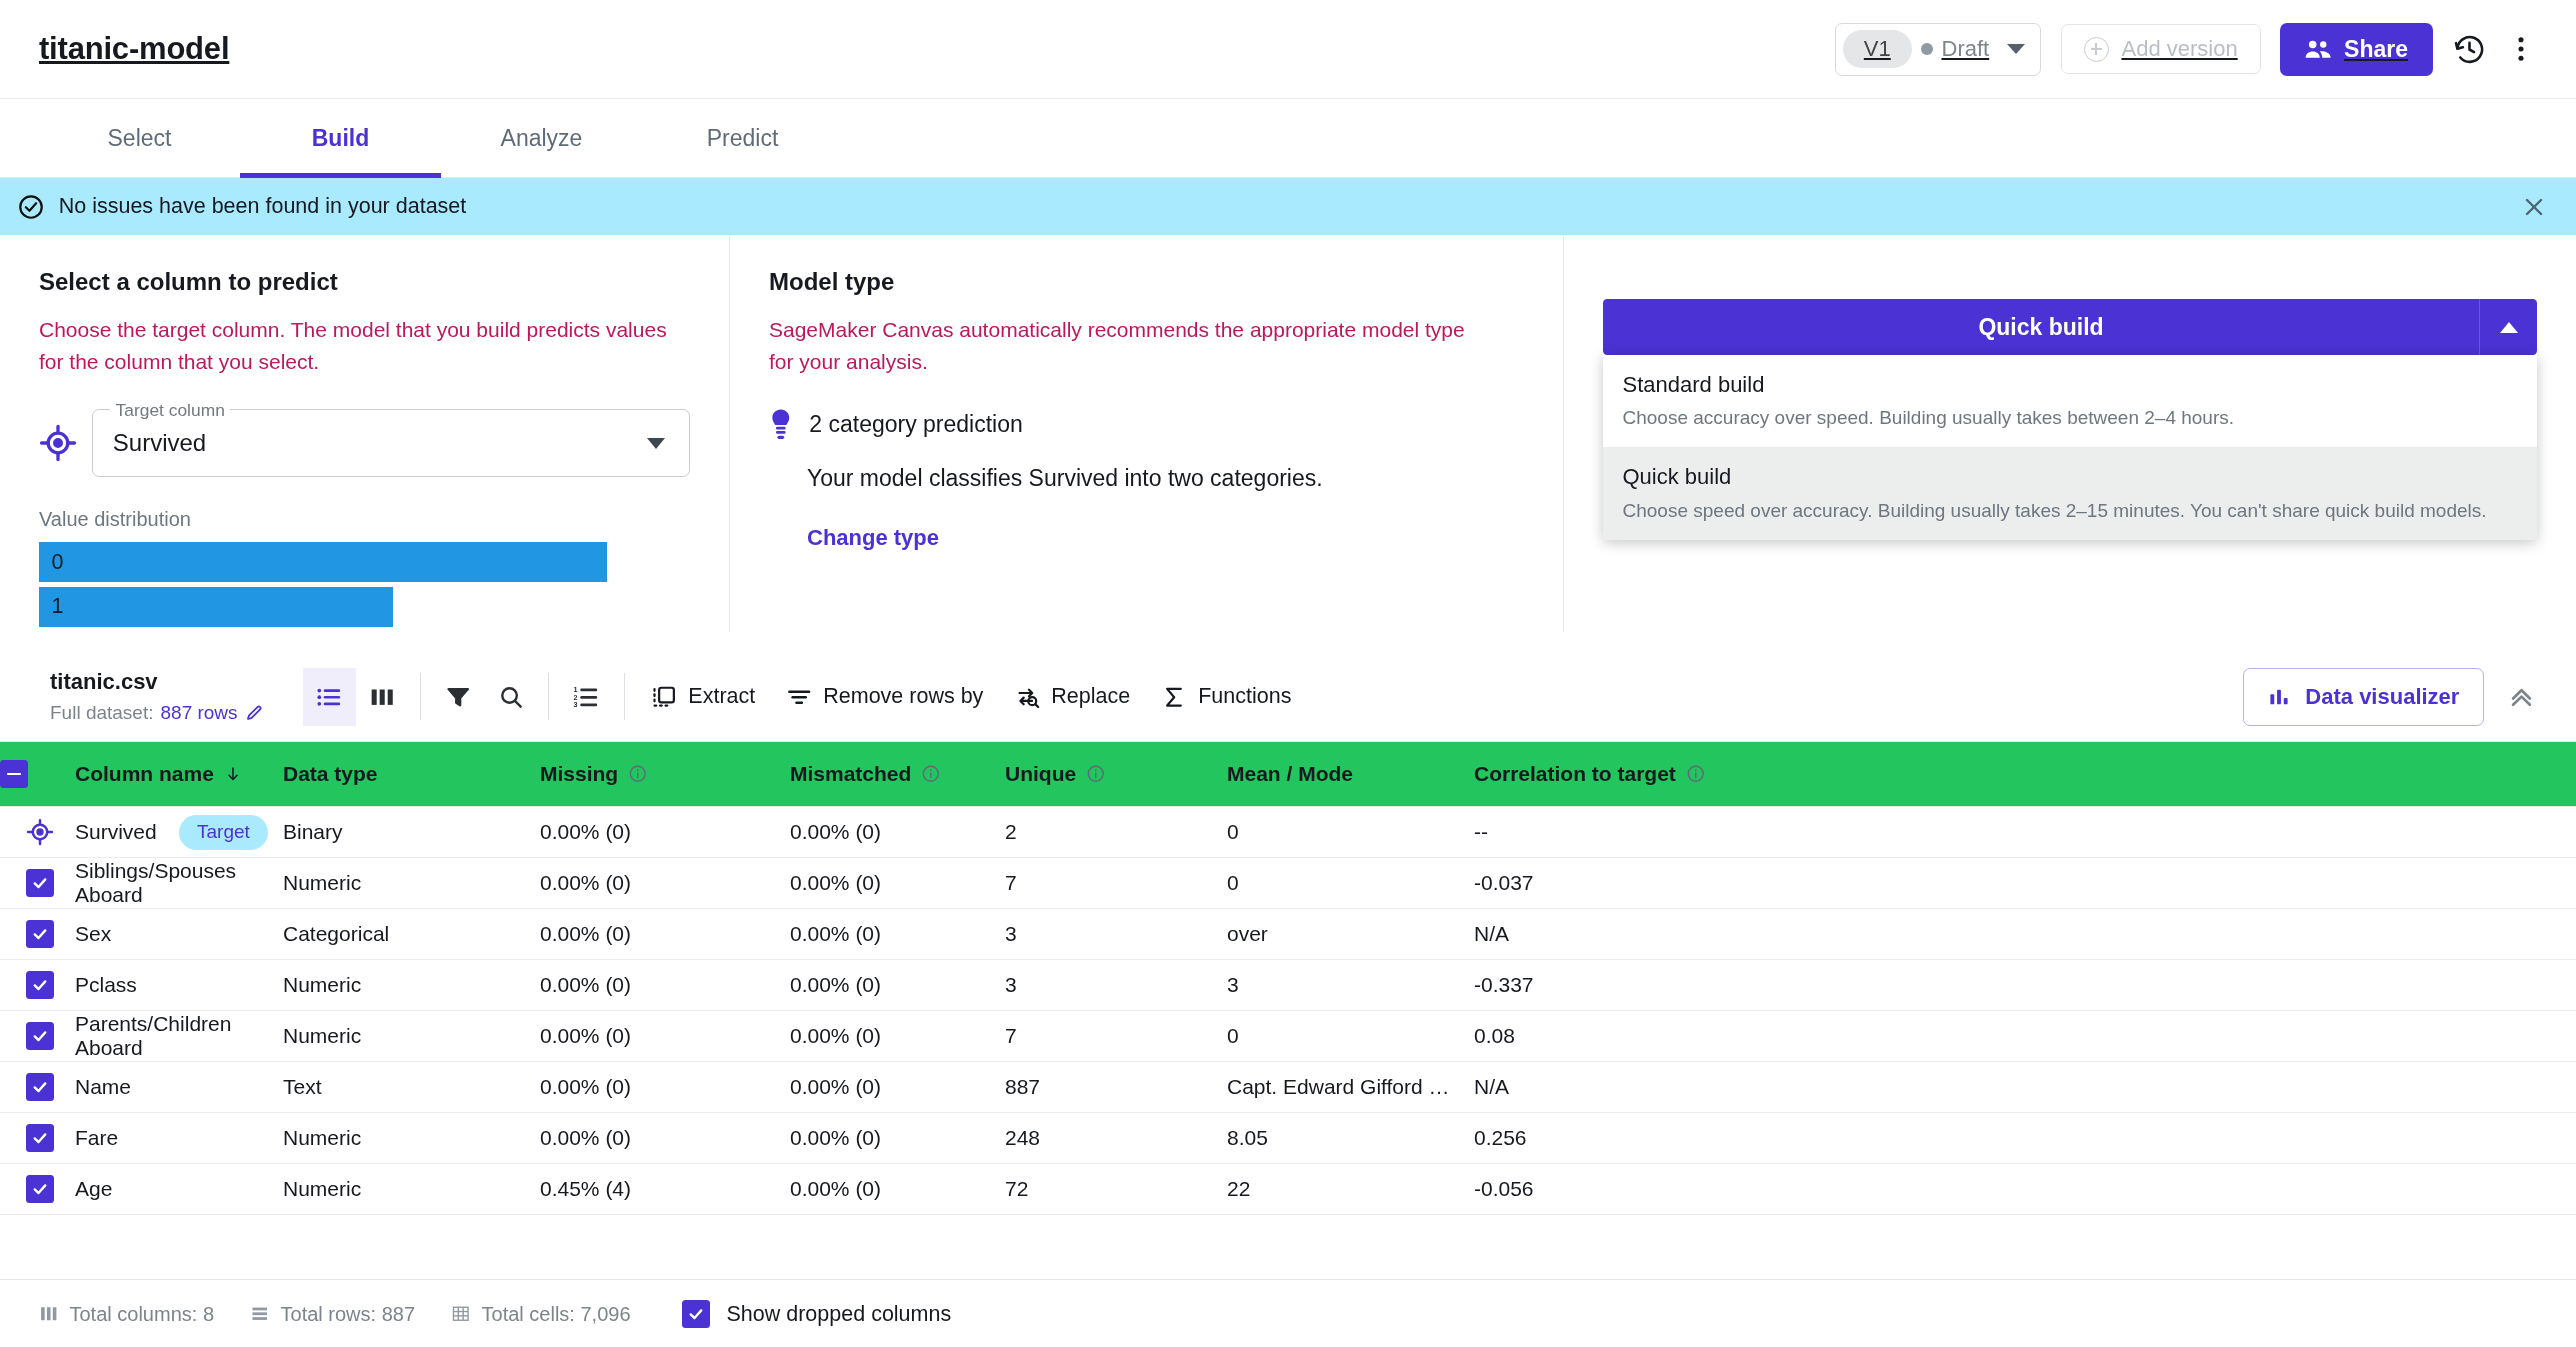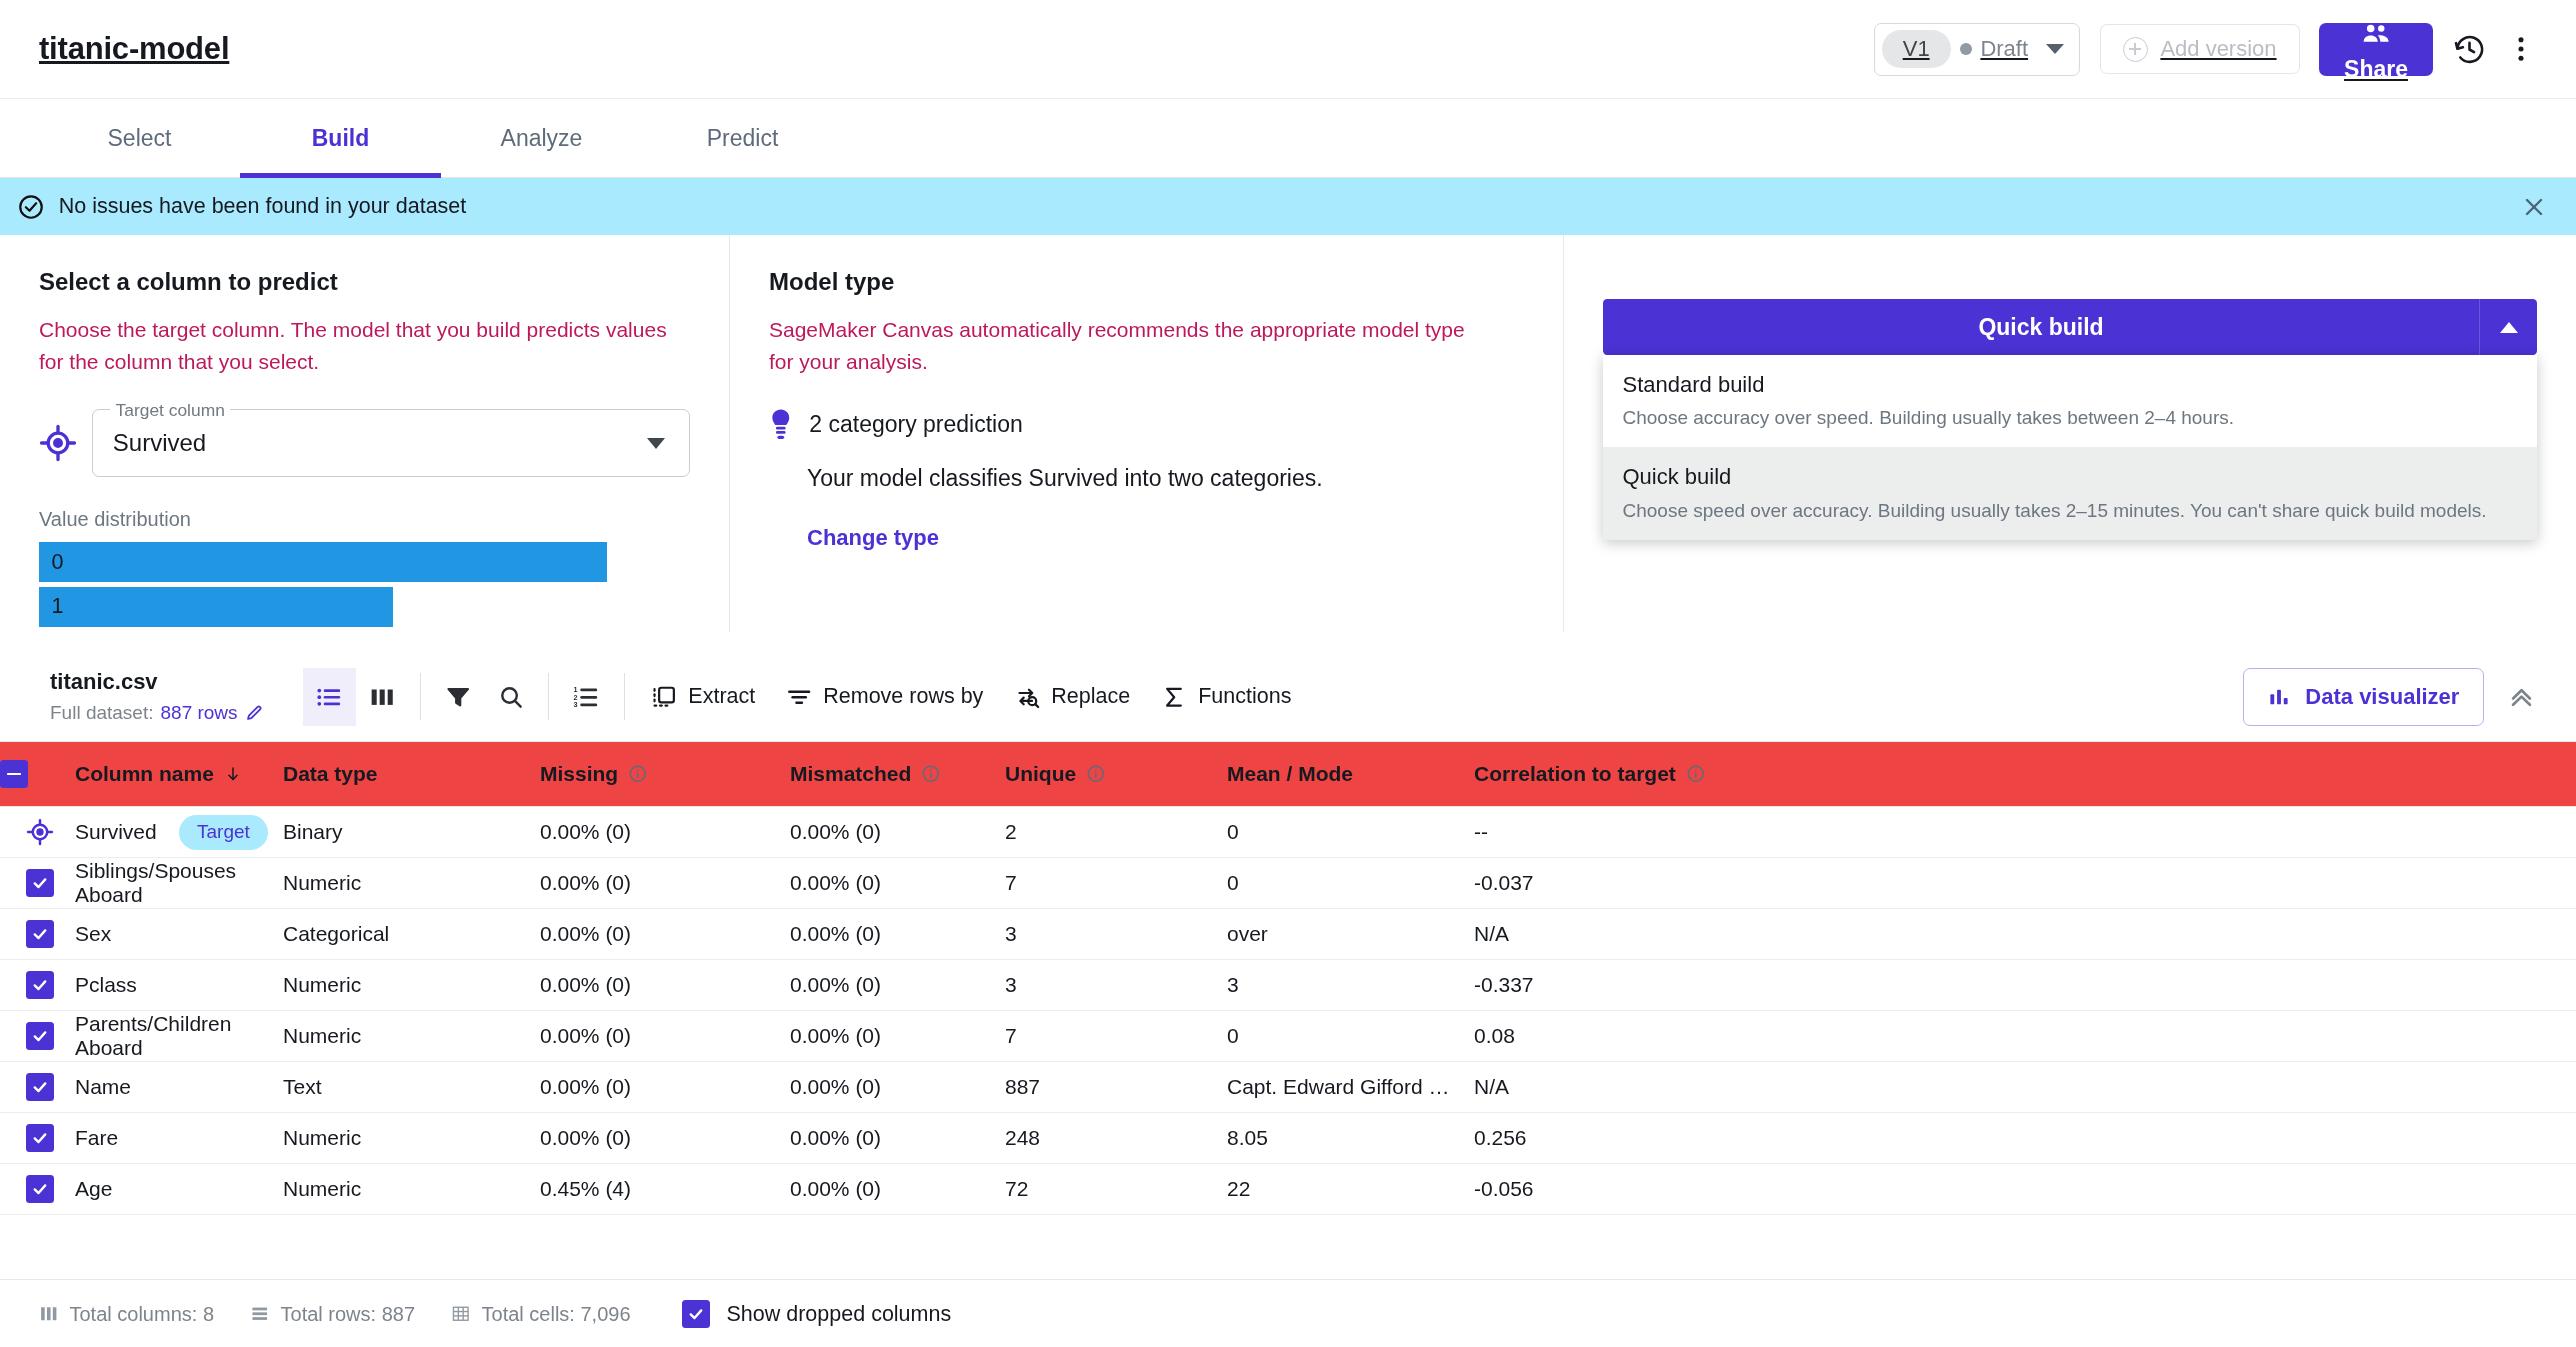--- a/index.html
+++ b/index.html
@@ -58,21 +58,20 @@
   }
   .plus-circle::before { left: 5.6px; right: 5.6px; top: 10.4px; height: 1.7px; }
   .plus-circle::after { top: 5.6px; bottom: 5.6px; left: 10.4px; width: 1.7px; }
 
   .share-btn {
     display: flex; align-items: center; gap: 12.5px;
     height: 53px; padding: 0 25px; border-radius: 7px;
     background: #4b32d4; color: #fff; font-size: 23px; font-weight: 700;
     border: none;
     font-family: "Liberation Sans", sans-serif;
-    flex-direction: column;
   }
 
   .icon-btn { background: none; border: none; display: flex; align-items: center; justify-content: center; }
 
   
   .tabbar {
     height: 79px; flex: 0 0 79px;
     display: flex; align-items: stretch; padding-left: 39px;
     border-bottom: 0.7px solid #e4e6e8; background: #fff;
   }
@@ -199,21 +198,21 @@
     display: flex; align-items: center; gap: 15.3px; height: 58px; padding: 0 23.6px;
     border: 0.7px solid #b9aef0; border-radius: 7px; background: #fff;
     color: #4b32d4; font-size: 22px; font-weight: 700;
     font-family: "Liberation Sans", sans-serif;
   }
 
   
   .tbl-wrap { flex: 1 1 auto; overflow: hidden; }
   table.cols { width: 100%; border-collapse: collapse; table-layout: fixed; }
   table.cols thead th {
-    background: #ef4444; text-align: left; font-size: 21px; font-weight: 700; color: #16191f;
+    background: #22c55e; text-align: left; font-size: 21px; font-weight: 700; color: #16191f;
     height: 65px; padding: 0 0 0 0; vertical-align: middle;
     border-bottom: 0.7px solid #e6e8ea;
   }
   table.cols td {
     font-size: 21px; color: #16191f; height: 51px; border-bottom: 0.7px solid #eaecee;
     vertical-align: middle;
   }
   .c-check { width: 75px; padding-left: 26.4px; }
   .c-name  { width: 208px; }
   .c-badge { width: 181px; }

